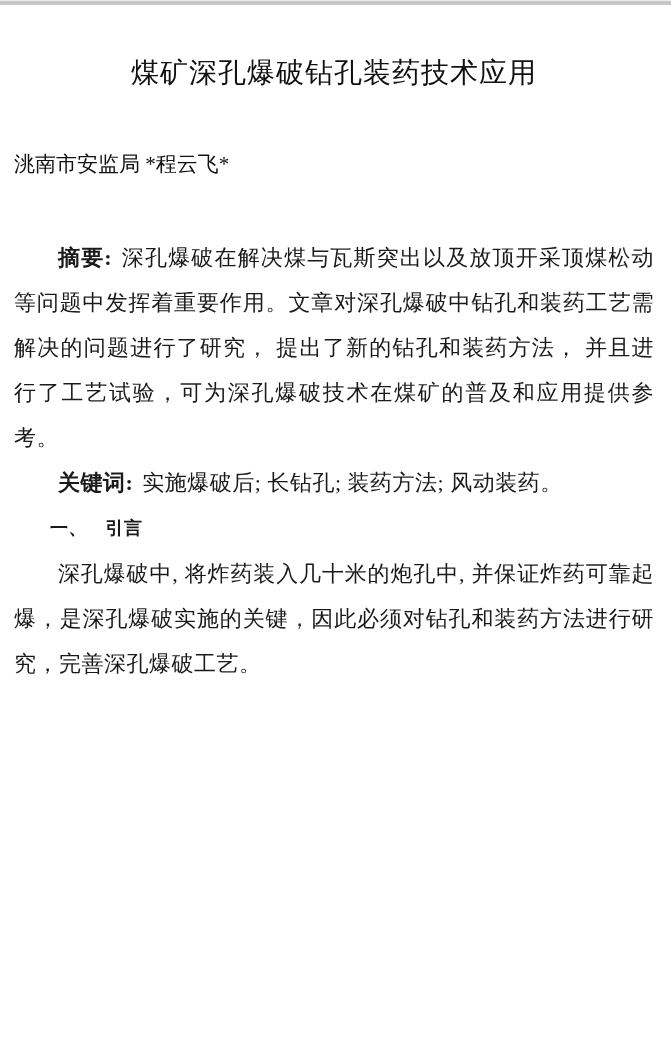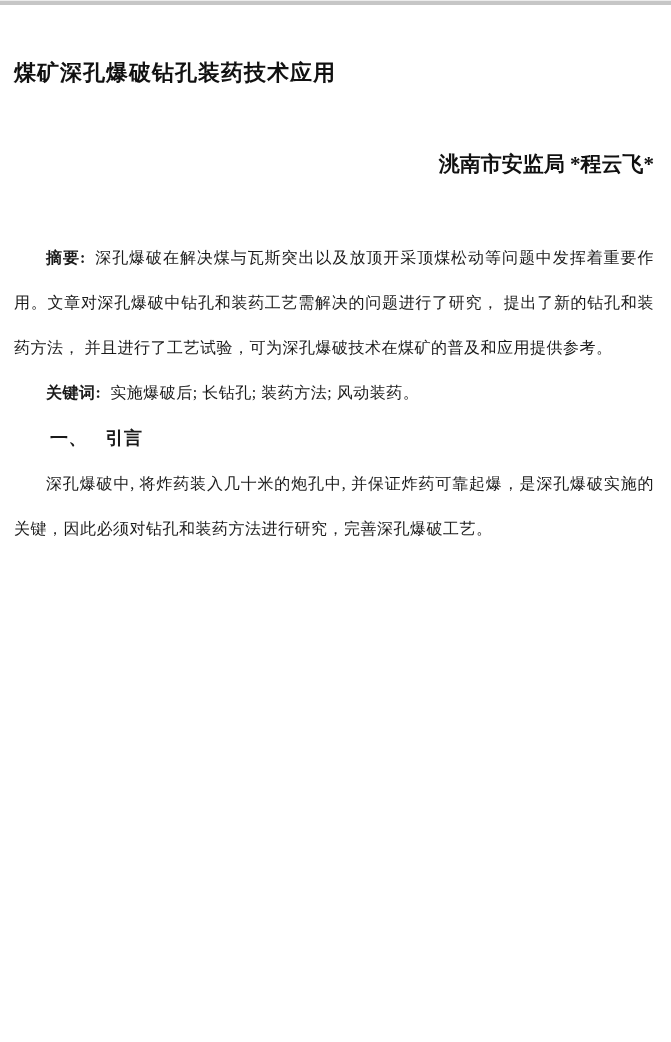--- a/index.html
+++ b/index.html
@@ -18,37 +18,38 @@
     width: 671px;
     height: 4px;
     background: #c6c6c6;
     border-top: 1px solid #ececec;
   }
   .doc {
     padding: 0 17px 0 14px; 
   }
   .doc-title {
     margin: 44px 0 0 0;
-    font-size: 22px;
+    font-size: 28px;
     line-height: 48px;
-    font-weight: bold;
+    font-weight: normal;
+    text-align: center;
     letter-spacing: 1px;
     color: #111111;
   }
   .author-line {
     margin: 52px 0 0 0;
     font-size: 21px;
     line-height: 30px;
-    font-weight: bold;
-    text-align: right;
+    font-weight: normal;
+    text-align: left;
     color: #111111;
   }
   .para {
     margin: 0;
-    font-size: 16px;
+    font-size: 22px;
     line-height: 45px;
     text-align: justify;
     text-indent: 2em;
     letter-spacing: 0.5px;
   }
   .para.abstract {
     margin-top: 56px;
   }
   .para .lead-label {
     font-weight: bold;

